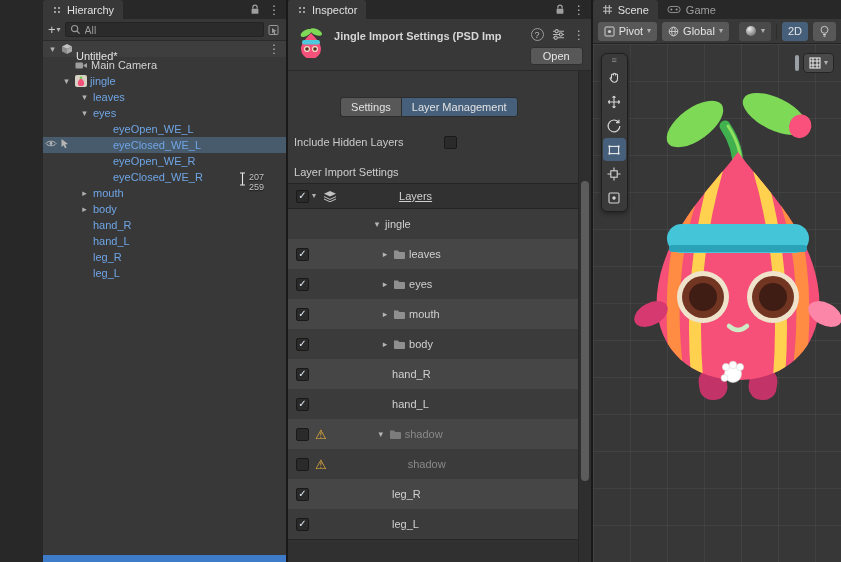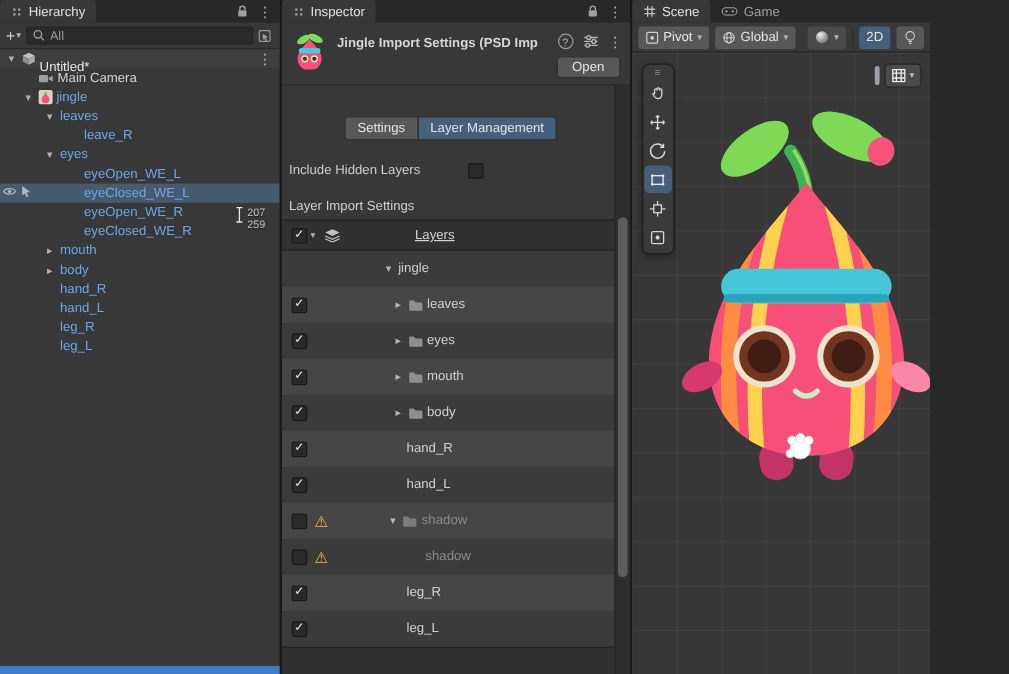--- a/index.html
+++ b/index.html
@@ -3,21 +3,21 @@
 <meta charset="utf-8">
 <style>
   * { margin:0; padding:0; box-sizing:border-box; }
   html,body { width:841px; height:562px; overflow:hidden; }
   body {
     font-family:"Liberation Sans", sans-serif;
     font-size:11px; color:#c8c8c8; background:#282828;
     -webkit-user-select:none; user-select:none;
   }
   svg { display:block; }
-  .root { display:flex; width:775px; height:562px; background:#282828; }
+  .root { display:flex; width:841px; height:562px; background:#282828;padding-left:43px; }
 
   
   .panel { display:flex; flex-direction:column; background:#383838; position:relative; }
   #hier  { width:247px; border-right:2px solid #191919; }
   #insp  { width:307px; border-right:2px solid #191919; }
   #scene { flex:1; }
 
   .tabstrip { flex:0 0 19px; height:19px; background:#282828; display:flex; align-items:stretch; }
   .tab { display:flex; align-items:center; gap:5px; padding:0 9px; color:#9f9f9f; }
   .tab.active { background:#383838; color:#e0e0e0; border-radius:3px 3px 0 0; }
@@ -193,24 +193,20 @@
               <circle cx="6" cy="2.7" r="1.3" fill="#6fcf4f"></circle>
             </svg>
         </span>
         <span class="lbl blue">jingle</span>
       </div>
 
       <div class="trow d2">
         <span class="arrow">▾</span>
         <span class="lbl blue">leaves</span>
       </div>
-      <div class="trow d3">
-        <span class="arrow"></span>
-        <span class="lbl blue">leave_R</span>
-      </div>
 
       <div class="trow d2">
         <span class="arrow">▾</span>
         <span class="lbl blue">eyes</span>
       </div>
       <div class="trow d3">
         <span class="arrow"></span>
         <span class="lbl blue">eyeOpen_WE_L</span>
       </div>
       <div class="trow d3 selected">

